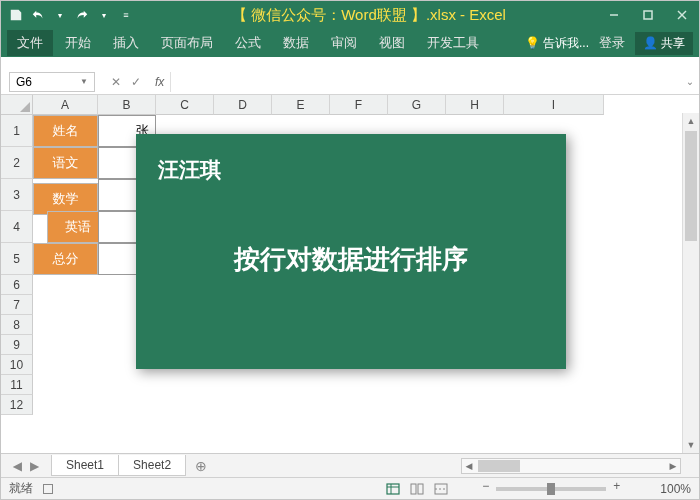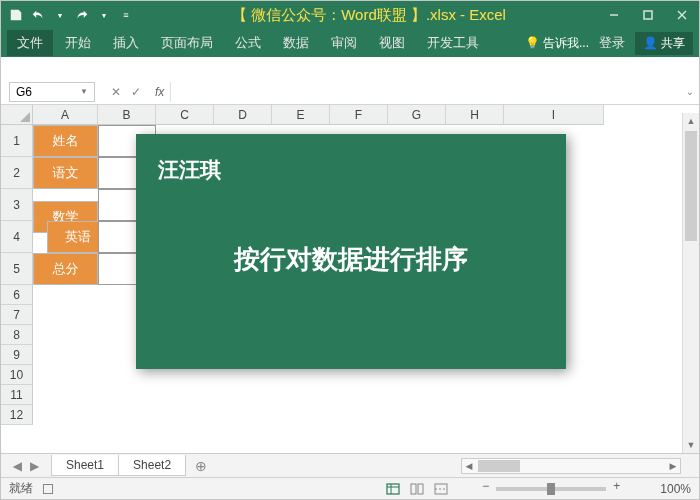--- a/index.html
+++ b/index.html
@@ -14,21 +14,21 @@
   .win-btn { width: 34px; height: 28px; display: flex; align-items: center; justify-content: center; color: #cfe6db; }
   .win-btn svg { width: 10px; height: 10px; stroke: #cfe6db; stroke-width: 1.5; fill: none; }
   
   .ribbon-tabs { height: 28px; background: #2a7a5a; display: flex; align-items: center; padding: 0 6px; gap: 2px; font-size: 13px; }
   .rtab { color: #e5e5e5; padding: 4px 10px; cursor: pointer; }
   .rtab.file { background: #1f5d44; }
   .ribbon-right { margin-left: auto; display: flex; align-items: center; gap: 4px; color: #fff; }
   .tell-me { font-size: 12px; display: flex; align-items: center; gap: 3px; }
   .share-btn { background: #1f5d44; padding: 3px 8px; font-size: 12px; display: flex; align-items: center; gap: 3px; }
   
-  .namebox-row { height: 26px; border-bottom: 1px solid #d4d4d4; display: flex; align-items: center; background: #fff; margin-top: 22px; }
+  .namebox-row { height: 26px; border-bottom: 1px solid #d4d4d4; display: flex; align-items: center; background: #fff; margin-top: 12px; }
   .namebox { width: 86px; border: 1px solid #c9c9c9; margin: 0 8px; height: 20px; display: flex; align-items: center; padding: 0 6px; font-size: 12px; justify-content: space-between; }
   .namebox .caret { font-size: 8px; color: #777; }
   .fx-btns { display: flex; gap: 6px; color: #888; font-size: 12px; padding: 0 6px; align-items: center; }
   .fx-btns span { width: 14px; text-align: center; }
   .fx-label { font-style: italic; font-size: 12px; color: #666; padding: 0 6px; }
   .formula-bar { flex: 1; border-left: 1px solid #e0e0e0; height: 20px; }
   .fbar-expand { width: 18px; text-align: center; color: #888; font-size: 10px; }
   
   .grid-area { position: relative; height: 375px; overflow: hidden; background: #fff; }
   .corner { position: absolute; left: 0; top: 0; width: 32px; height: 20px; background: #eef0f0; border-right: 1px solid #ccc; border-bottom: 1px solid #ccc; }
@@ -178,21 +178,21 @@
       <div class="rh" style="height: 20px;">9</div>
       <div class="rh" style="height: 20px;">10</div>
       <div class="rh" style="height: 20px;">11</div>
       <div class="rh" style="height: 20px;">12</div>
     </div>
   <div class="cells" id="cells">
       <div class="cell orange" style="left: 0px; top: 0px; width: 65px; height: 32px;">姓名</div>
       <div class="cell data" style="left: 65px; top: 0px; width: 58px; height: 32px;">张</div>
       <div class="cell orange" style="left: 0px; top: 32px; width: 65px; height: 32px;">语文</div>
       <div class="cell data" style="left: 65px; top: 32px; width: 58px; height: 32px;">82</div>
-      <div class="cell orange" style="left: 0px; top: 76px; width: 65px; height: 32px;">数学</div>
+      <div class="cell orange" style="left: 0px; top: 68px; width: 65px; height: 32px;">数学</div>
       <div class="cell data" style="left: 65px; top: 64px; width: 58px; height: 32px;">82</div>
       <div class="cell orange" style="left: 14px; top: 96px; width: 62px; height: 32px;">英语</div>
       <div class="cell data" style="left: 65px; top: 96px; width: 58px; height: 32px;">95</div>
       <div class="cell orange" style="left: 0px; top: 128px; width: 65px; height: 32px;">总分</div>
       <div class="cell data" style="left: 65px; top: 128px; width: 58px; height: 32px;">26</div>
       <div class="selected-cell" style="left: 354px; top: 159px; width: 58px; height: 20px;"></div>
     </div>
 
 </div>
 

